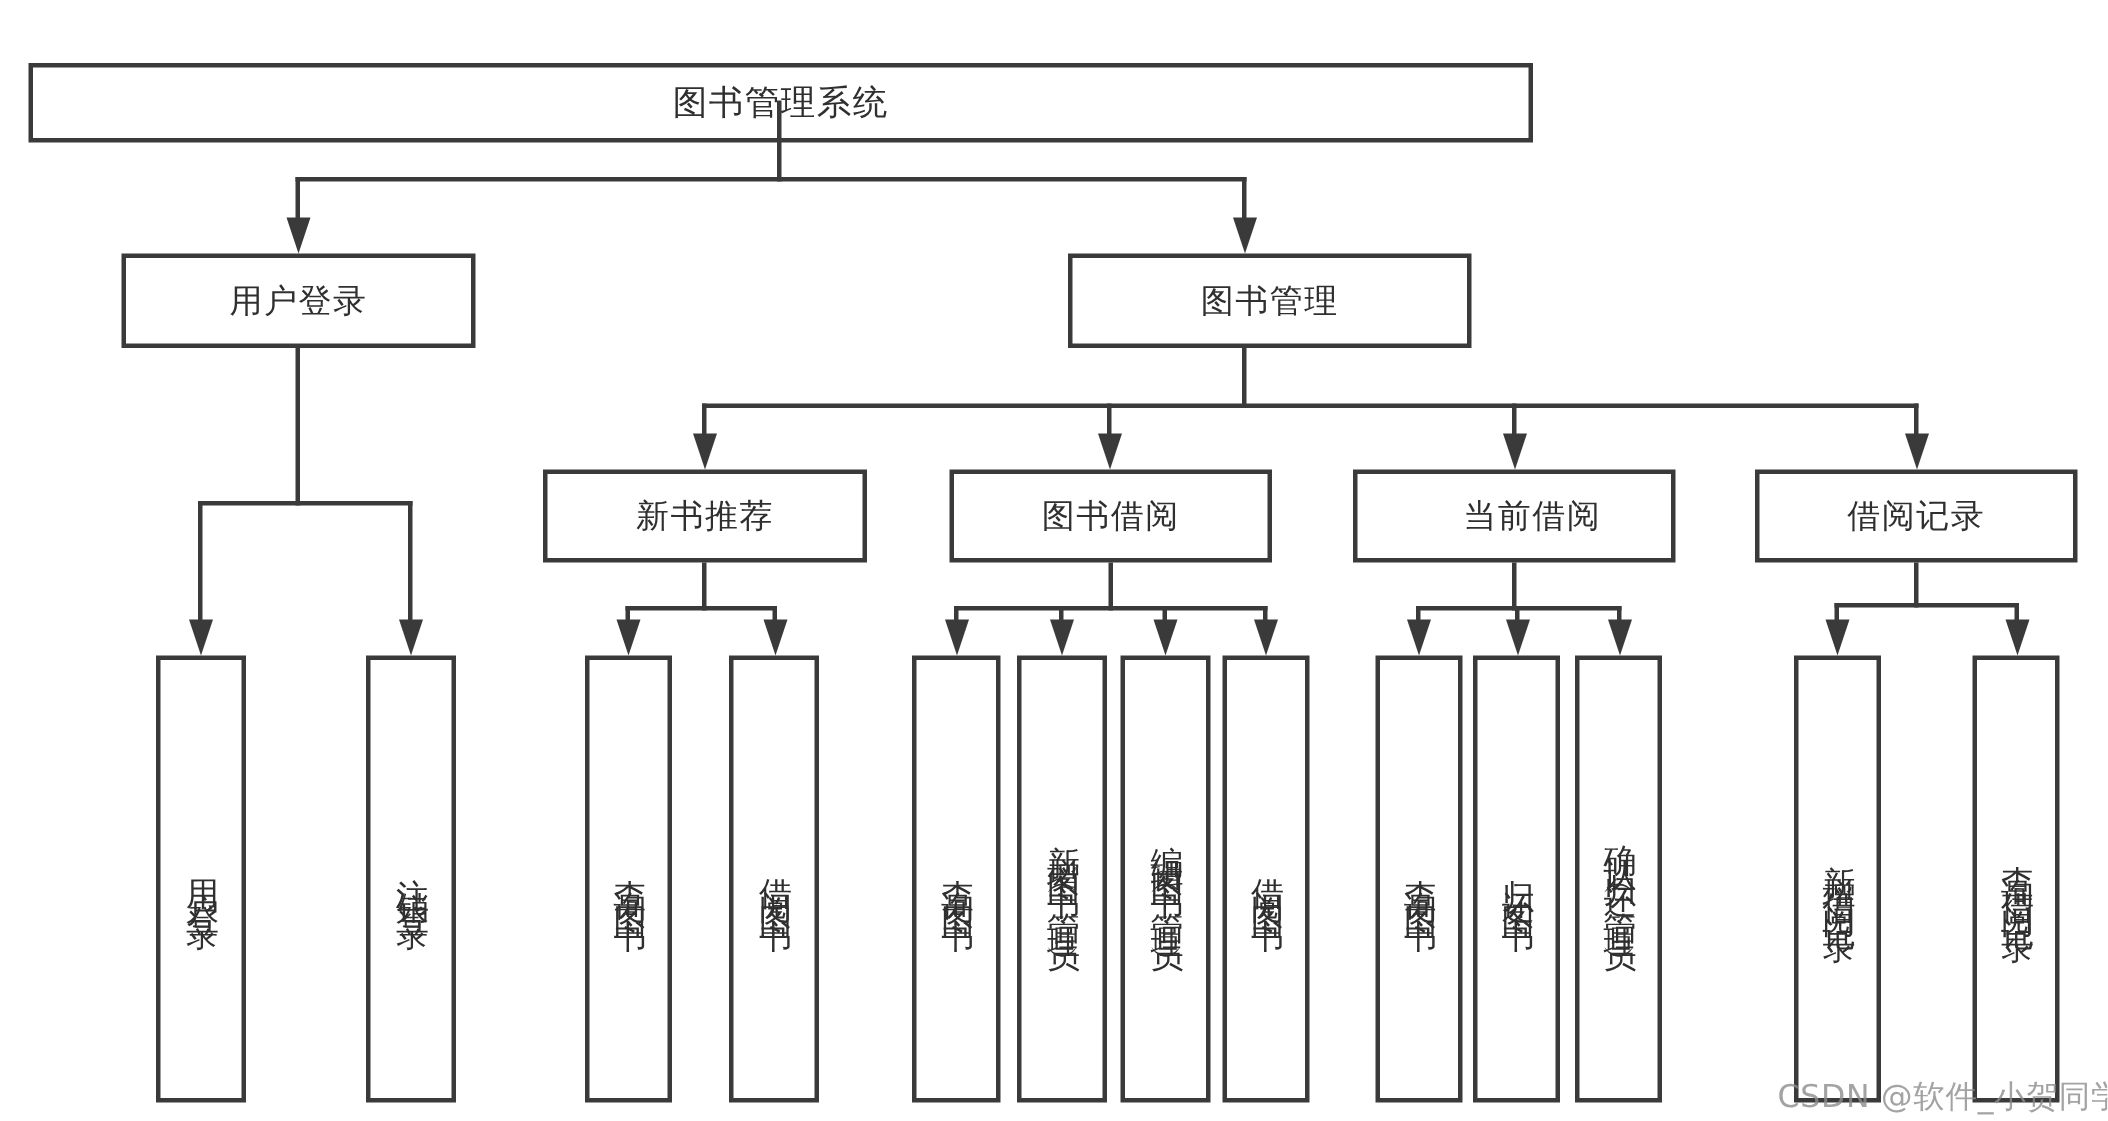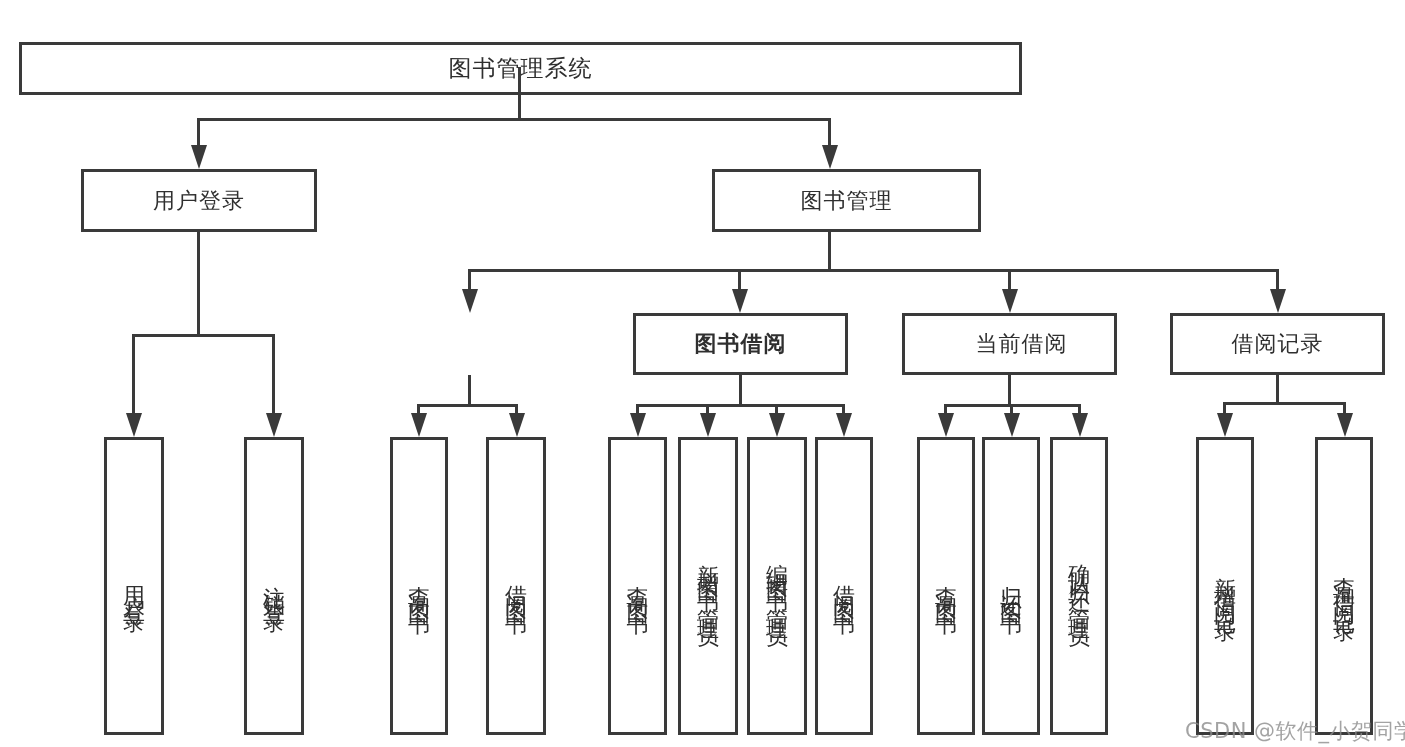--- a/index.html
+++ b/index.html
@@ -76,22 +76,23 @@
 <body>
 
 <div class="canvas">
 
   <div class="h-node root" style="left:19px; top:14px; width:1003px; height:53px;margin-top:28px;">图书管理系统</div>
 
   <div class="h-node" style="left:81px; top:169px; width:236px; height:63px;">用户登录</div>
 
   <div class="h-node" style="left:712px; top:169px; width:269px; height:63px;">图书管理</div>
 
+  <div class="h-node" style="left:362px; top:313px; width:216px; height:62px;">新书推荐</div>
 
-  <div class="h-node" style="left:633px; top:313px; width:215px; height:62px;font-weight:bold;">图书借阅</div>
+  <div class="h-node" style="left:633px; top:313px; width:215px; height:62px;">图书借阅</div>
 
   <div class="h-node" style="left:902px; top:313px; width:215px; height:62px;padding-left:24px;">当前借阅</div>
 
   <div class="h-node" style="left:1170px; top:313px; width:215px; height:62px;">借阅记录</div>
 
   <div class="v-node" style="left:104px; width:60px;">用户登录</div>
   <div class="v-node" style="left:244px; width:60px;">注销登录</div>
 
   <div class="v-node" style="left:390px; width:58px;">查询图书</div>
   <div class="v-node" style="left:486px; width:60px;">借阅图书</div>

